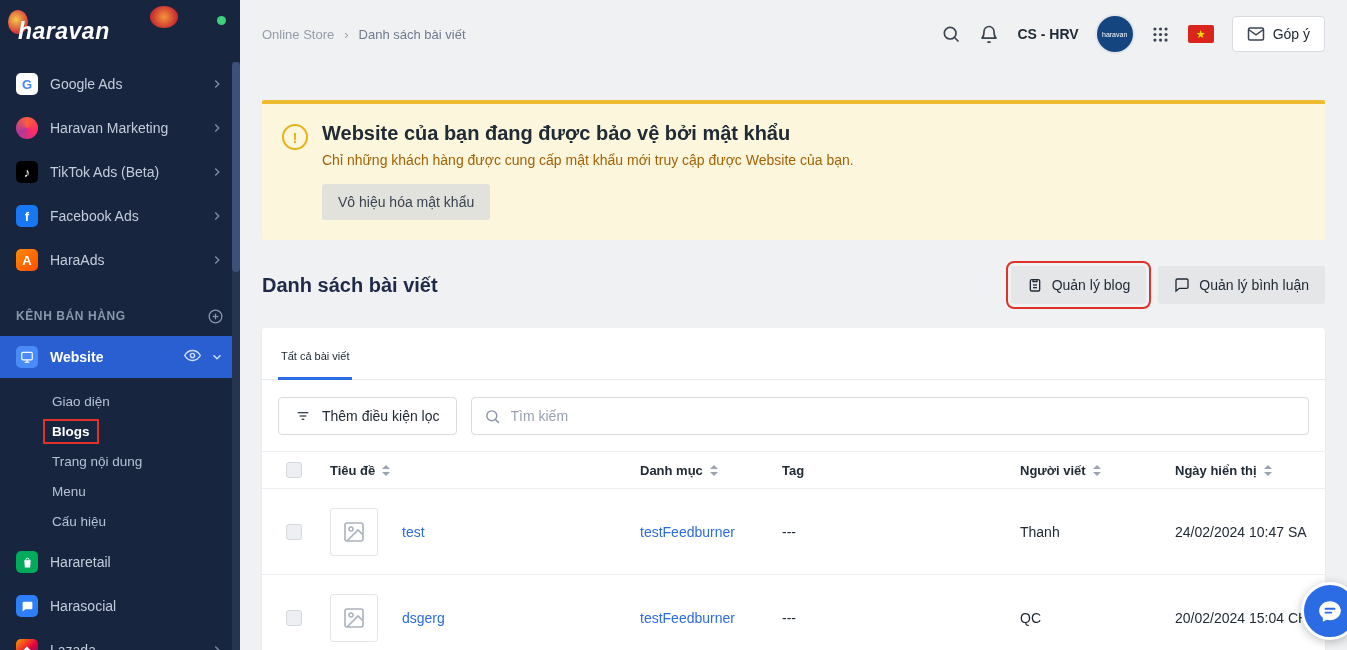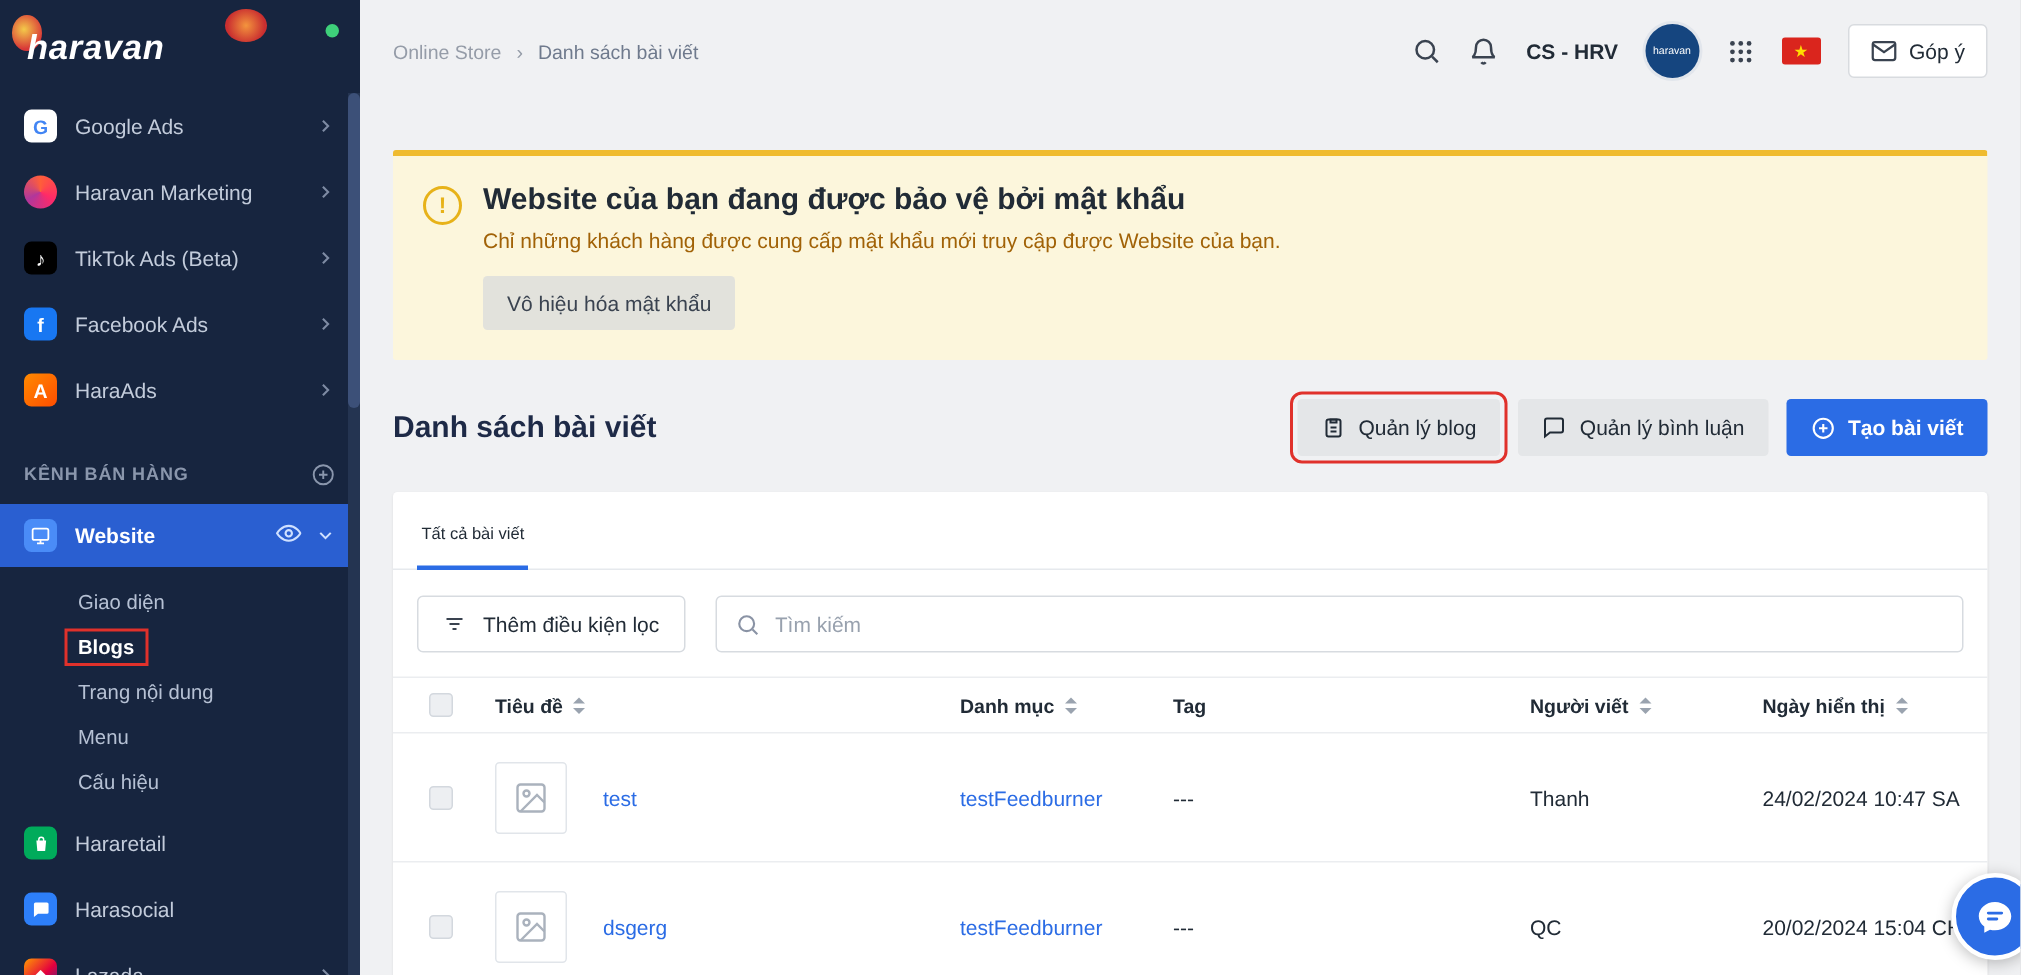--- a/index.html
+++ b/index.html
@@ -71,21 +71,21 @@
   .btn-sec { height:38px; background:#E4E6E8; border:none; border-radius:3px; display:flex; align-items:center;
              gap:9px; padding:0 16px; font-size:14px; color:#212B36; font-family:inherit; cursor:pointer; }
   .btn-pri { height:38px; background:#2B6CE5; border:none; color:#fff; border-radius:3px; display:flex;
              align-items:center; gap:8px; padding:0 16px; font-size:14px; font-weight:bold; font-family:inherit; cursor:pointer; }
   .annot-outline { outline:2px solid #E0312B; outline-offset:3px; }
   
   .card { margin-top:24px; background:#fff; border-radius:3px; box-shadow:0 1px 2px rgba(0,0,0,.08); min-height:340px; }
   .tabs { height:52px; border-bottom:1px solid #E6E9ED; display:flex; align-items:flex-end; padding:0 16px; }
   .tab { padding:0 3px 15px; font-size:11px; color:#212B36; cursor:pointer; }
   .tab.active { border-bottom:3px solid #2B6CE5; margin-bottom:-1px; }
-  .filter-row { display:flex; gap:20px; padding:17px 16px 16px;align-items:flex-end; }
+  .filter-row { display:flex; gap:14px; padding:17px 16px 16px;align-items:flex-end; }
   .filter-btn { height:38px; border:1px solid #D7DBE0; border-radius:4px; background:#fff; display:flex;
                 align-items:center; gap:11px; padding:0 16px; font-size:14px; color:#212B36; font-family:inherit;
                 flex:none; cursor:pointer; }
   .search-box { flex:1; height:38px; border:1px solid #D7DBE0; border-radius:4px; display:flex; align-items:center;
                 gap:10px; padding:0 12px; background:#fff; }
   .search-box input { border:none; outline:none; flex:1; font-size:14px; color:#212B36; font-family:inherit; background:transparent; }
   .search-box input::placeholder { color:#98A1AE; }
   .grid-cols { display:grid; grid-template-columns:44px 310px 142px 238px 155px 1fr; align-items:center; padding:0 16px; }
   .thead { height:38px; border-top:1px solid #EBEDF0; border-bottom:1px solid #EBEDF0; font-size:13px; font-weight:bold; color:#212B36; }
   .th { display:flex; align-items:center; padding-left:8px; white-space:nowrap; }
@@ -326,30 +326,20 @@
             <span>Quản lý blog</span>
           </button>
           <button class="btn-sec">
             <span style="display:flex">
               <svg width="16" height="16" viewBox="0 0 24 24" fill="none" stroke="#212B36" stroke-width="2">
                   <path d="M21 15a2 2 0 01-2 2H8l-5 4V5a2 2 0 012-2h14a2 2 0 012 2z"></path>
                 </svg>
             </span>
             <span>Quản lý bình luận</span>
           </button>
-          <button class="btn-pri">
-            <span style="display:flex">
-              <svg width="17" height="17" viewBox="0 0 24 24" fill="none" stroke="#fff" stroke-width="2">
-                  <circle cx="12" cy="12" r="9"></circle>
-                  <line x1="12" y1="8" x2="12" y2="16"></line>
-                  <line x1="8" y1="12" x2="16" y2="12"></line>
-                </svg>
-            </span>
-            <span>Tạo bài viết</span>
-          </button>
         </div>
       </div>
 
       <section class="card">
         <div class="tabs">
           <div class="tab active">Tất cả bài viết</div>
         </div>
 
         <div class="filter-row">
           <button class="filter-btn">

